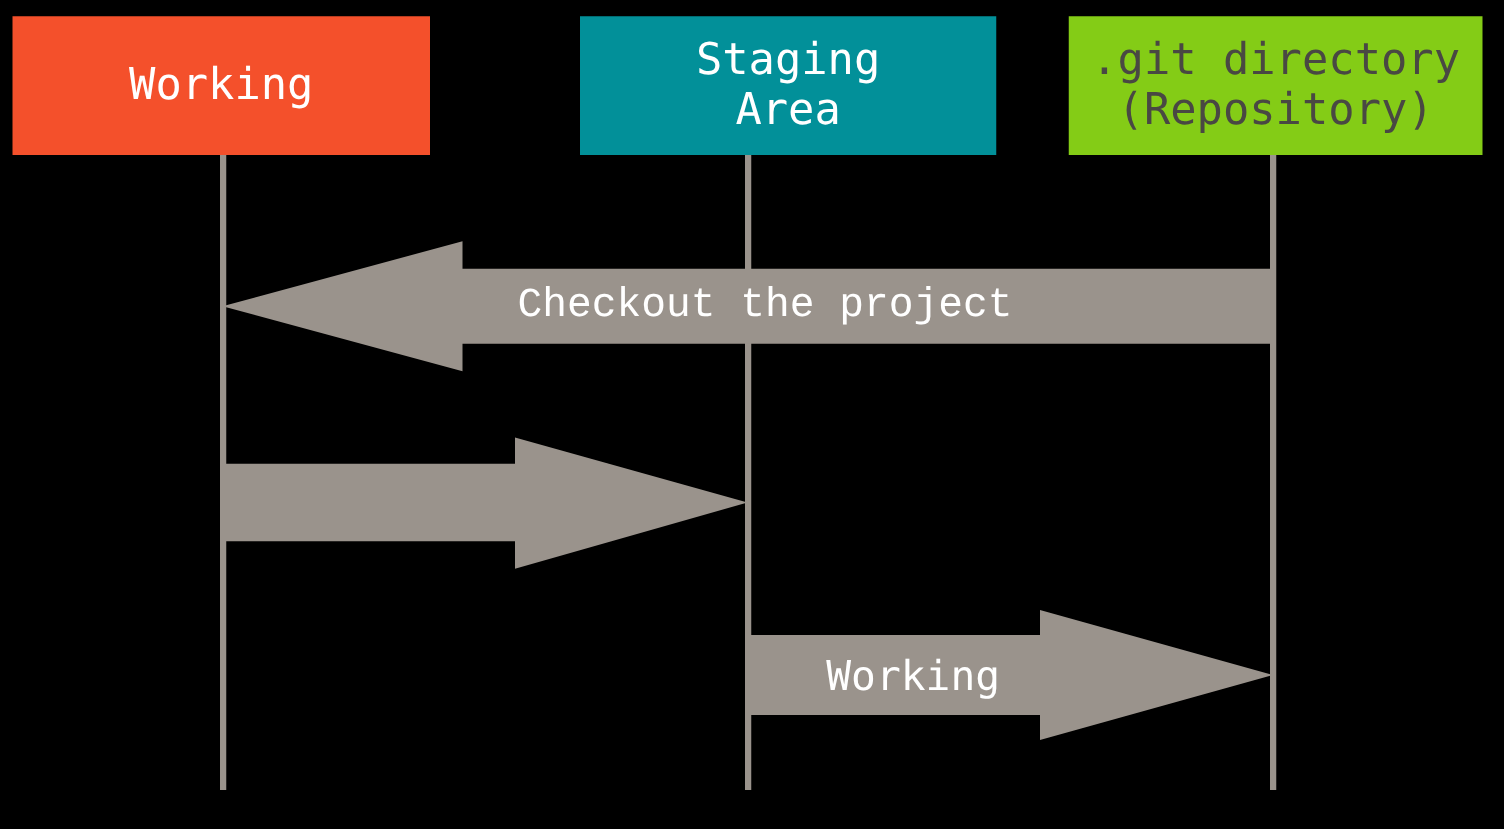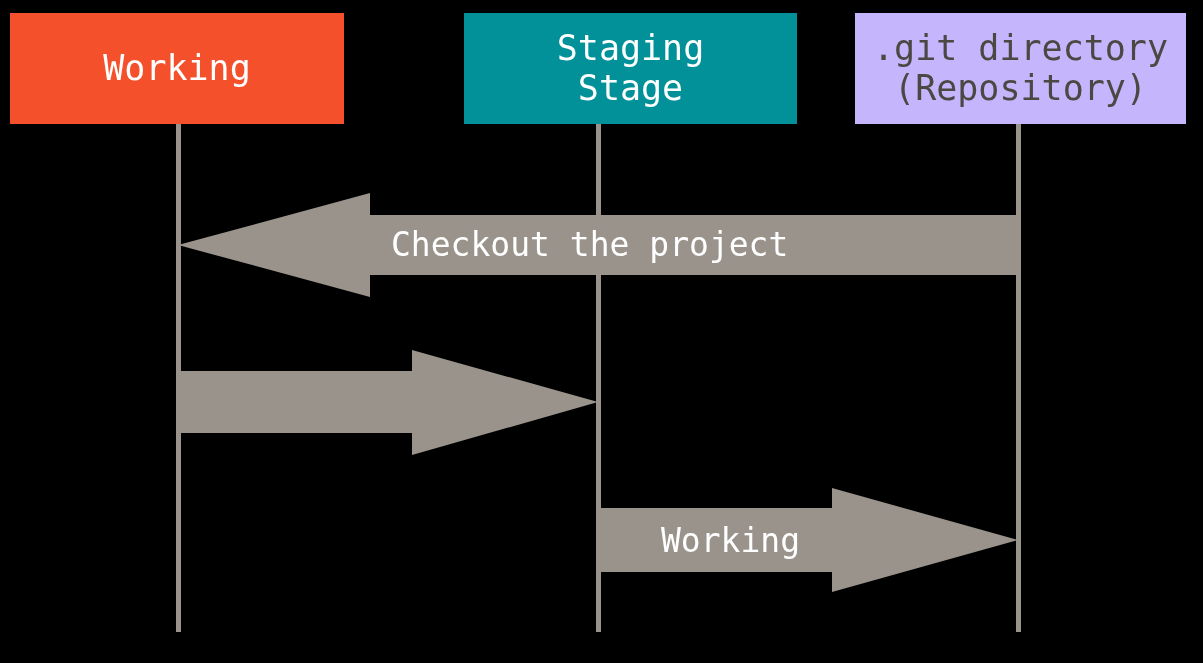--- a/index.html
+++ b/index.html
@@ -37,21 +37,21 @@
     color: #ffffff;
   }
   #box-staging {
     left: 432px; top: 13px; width: 333px; height: 111px;
     background: #029099;
     color: #ffffff;
     margin-left: 32px;
   }
   #box-repository {
     left: 855px; top: 13px; width: 331px; height: 111px;
-    background: #c4b5fd;
+    background: #84cc16;
     color: #494843;
   }
 
   .lifeline {
     position: absolute;
     width: 5px;
     background: #9a938c;
   }
   #lifeline-working    { left: 176px; top: 124px; height: 508px; }
   #lifeline-staging    { left: 596px; top: 124px; height: 508px; }
@@ -63,21 +63,21 @@
   }
   .arrow-label {
     position: absolute;
     color: #ffffff;
     font-size: 33px;
     white-space: pre;
     line-height: 1;
   }
 
   #arrow-checkout { left: 178px; top: 193px; }
-  #label-checkout { left: 391px; top: 228px; }
+  #label-checkout { left: 414px; top: 228px; font-family: Liberation Mono, monospace; }
 
   #arrow-stage    { left: 178px; top: 350px; }
   #label-stage    { left: 202px; top: 385px; }
 
   #arrow-commit   { left: 598px; top: 488px; }
   #label-commit   { left: 661px; top: 524px; }
 </style>
 </head>
 <body>
 
@@ -100,21 +100,21 @@
     <polygon points="420,52 234,0 234,20 0,20 0,84 234,84 234,104" fill="#9a938c"></polygon>
   </svg>
   <div class="arrow-label" id="label-commit">Working</div>
 
   <div class="node-box" id="box-working">
     <span class="line">Working</span>
   </div>
 
   <div class="node-box" id="box-staging">
     <span class="line">Staging</span>
-    <span class="line">Stage</span>
+    <span class="line">Area</span>
   </div>
 
   <div class="node-box" id="box-repository">
     <span class="line">.git directory</span>
     <span class="line">(Repository)</span>
   </div>
 
 </div>
 
 </body></html>

